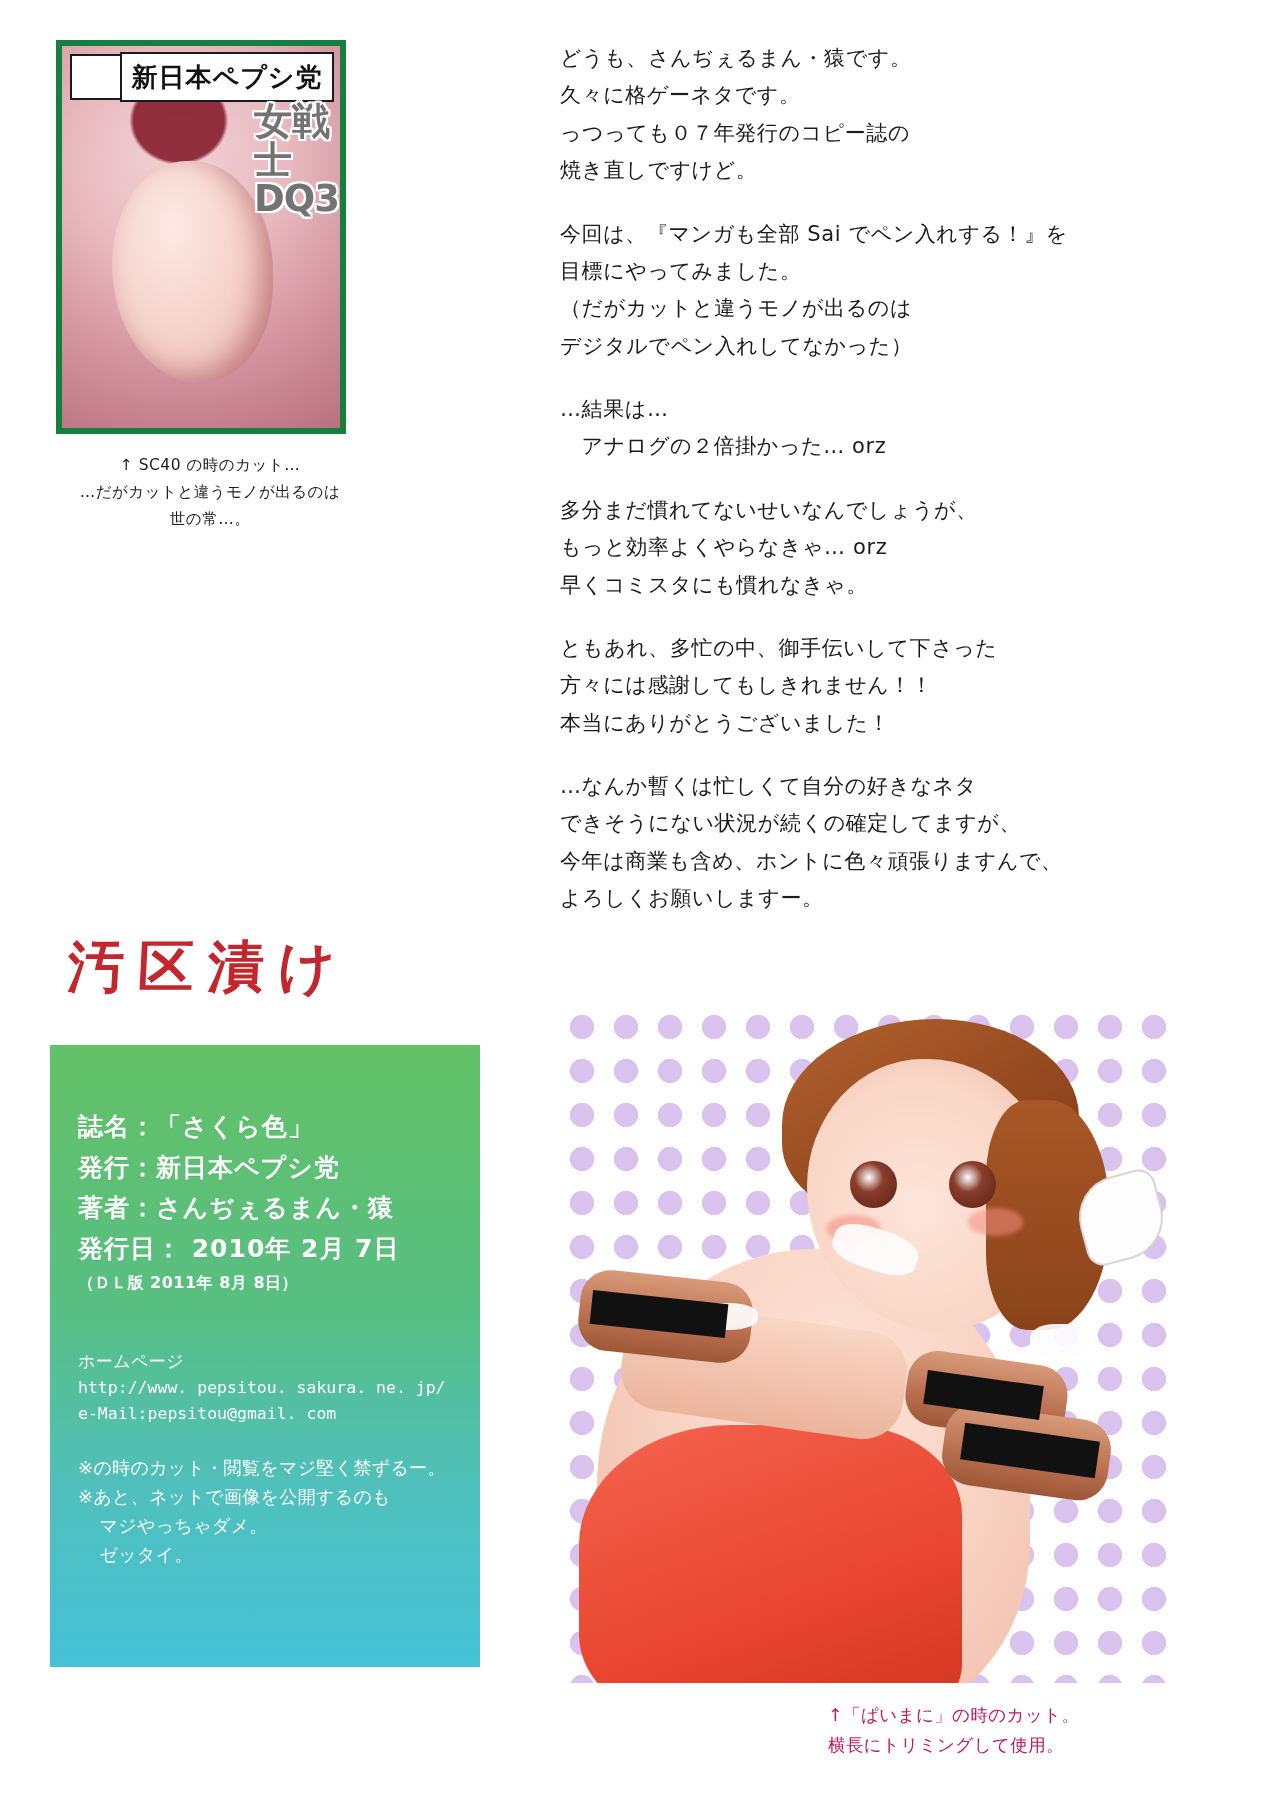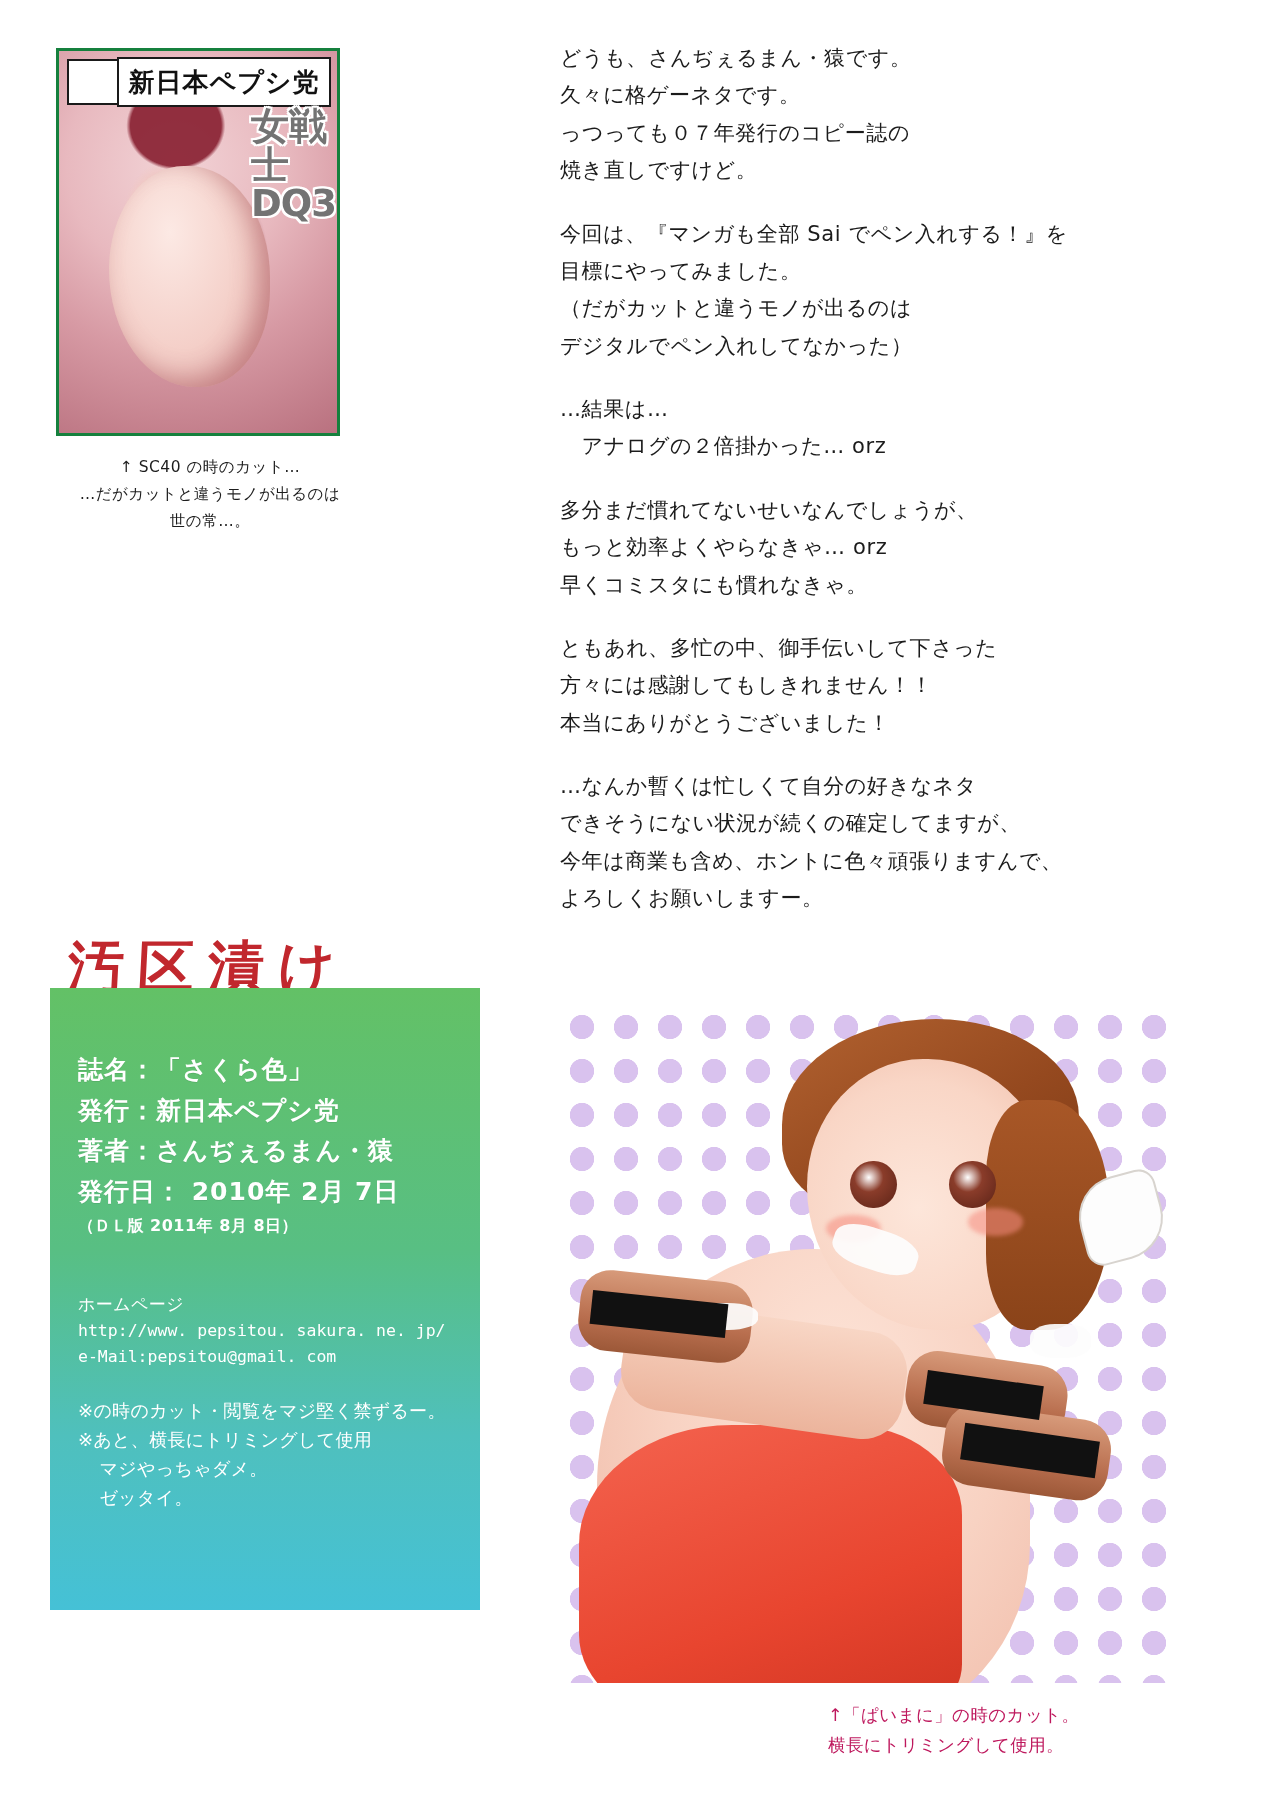--- a/index.html
+++ b/index.html
@@ -22,23 +22,22 @@
     left: 50px;
     top: 40px;
     width: 320px;
   }
   #cover-image {
     position: relative;
     width: 278px;
     height: 382px;
     margin-left: 6px;
     background: #ffffff;
-    border: 3px solid #15803d;
+    border: 6px solid #15803d;
     overflow: hidden;
-    margin-top: 8px;
   }
   .cover-bg {
     position: absolute;
     inset: 0;
     background:
       radial-gradient(circle at 42% 30%, #f2d3d6 0%, #e8b9bf 35%, #d79aa4 60%, #b9717f 100%);
   }
   .cover-figure {
     position: absolute;
     left: 6%;
@@ -144,21 +143,21 @@
     letter-spacing: 14px;
     color: #c1272d;
     font-family: "DejaVu Serif", serif;
     transform: skewX(-3deg);
   }
 
   
   #colophon {
     position: absolute;
     left: 50px;
-    top: 988px;
+    top: 1045px;
     width: 430px;
     height: 622px;
     background: linear-gradient(180deg, #63c166 0%, #58bf83 42%, #4fc0bd 72%, #45c1d6 100%);
     color: #ffffff;
     padding: 0;
   }
   #colophon-inner {
     padding: 62px 26px 20px 28px;
   }
   .colo-line {
@@ -391,21 +390,21 @@
 
     <div class="colo-gap"></div>
 
     <div class="colo-small">ホームページ</div>
     <div class="colo-mono">http://www. pepsitou. sakura. ne. jp/</div>
     <div class="colo-mono">e-Mail:pepsitou@gmail. com</div>
 
     <div class="colo-gap2"></div>
 
     <div class="colo-note">※の時のカット・閲覧をマジ堅く禁ずるー。</div>
-    <div class="colo-note">※あと、横長にトリミングして使用</div>
+    <div class="colo-note">※あと、ネットで画像を公開するのも</div>
     <div class="colo-note"><span class="ind">マジやっちゃダメ。</span></div>
     <div class="colo-note"><span class="ind">ゼッタイ。</span></div>
   </div>
 </div>
 
 <div id="illustration">
   <div class="dots-bg"></div>
   <div class="ill-body"></div>
   <div class="ill-dress"></div>
   <div class="ill-arm"></div>

